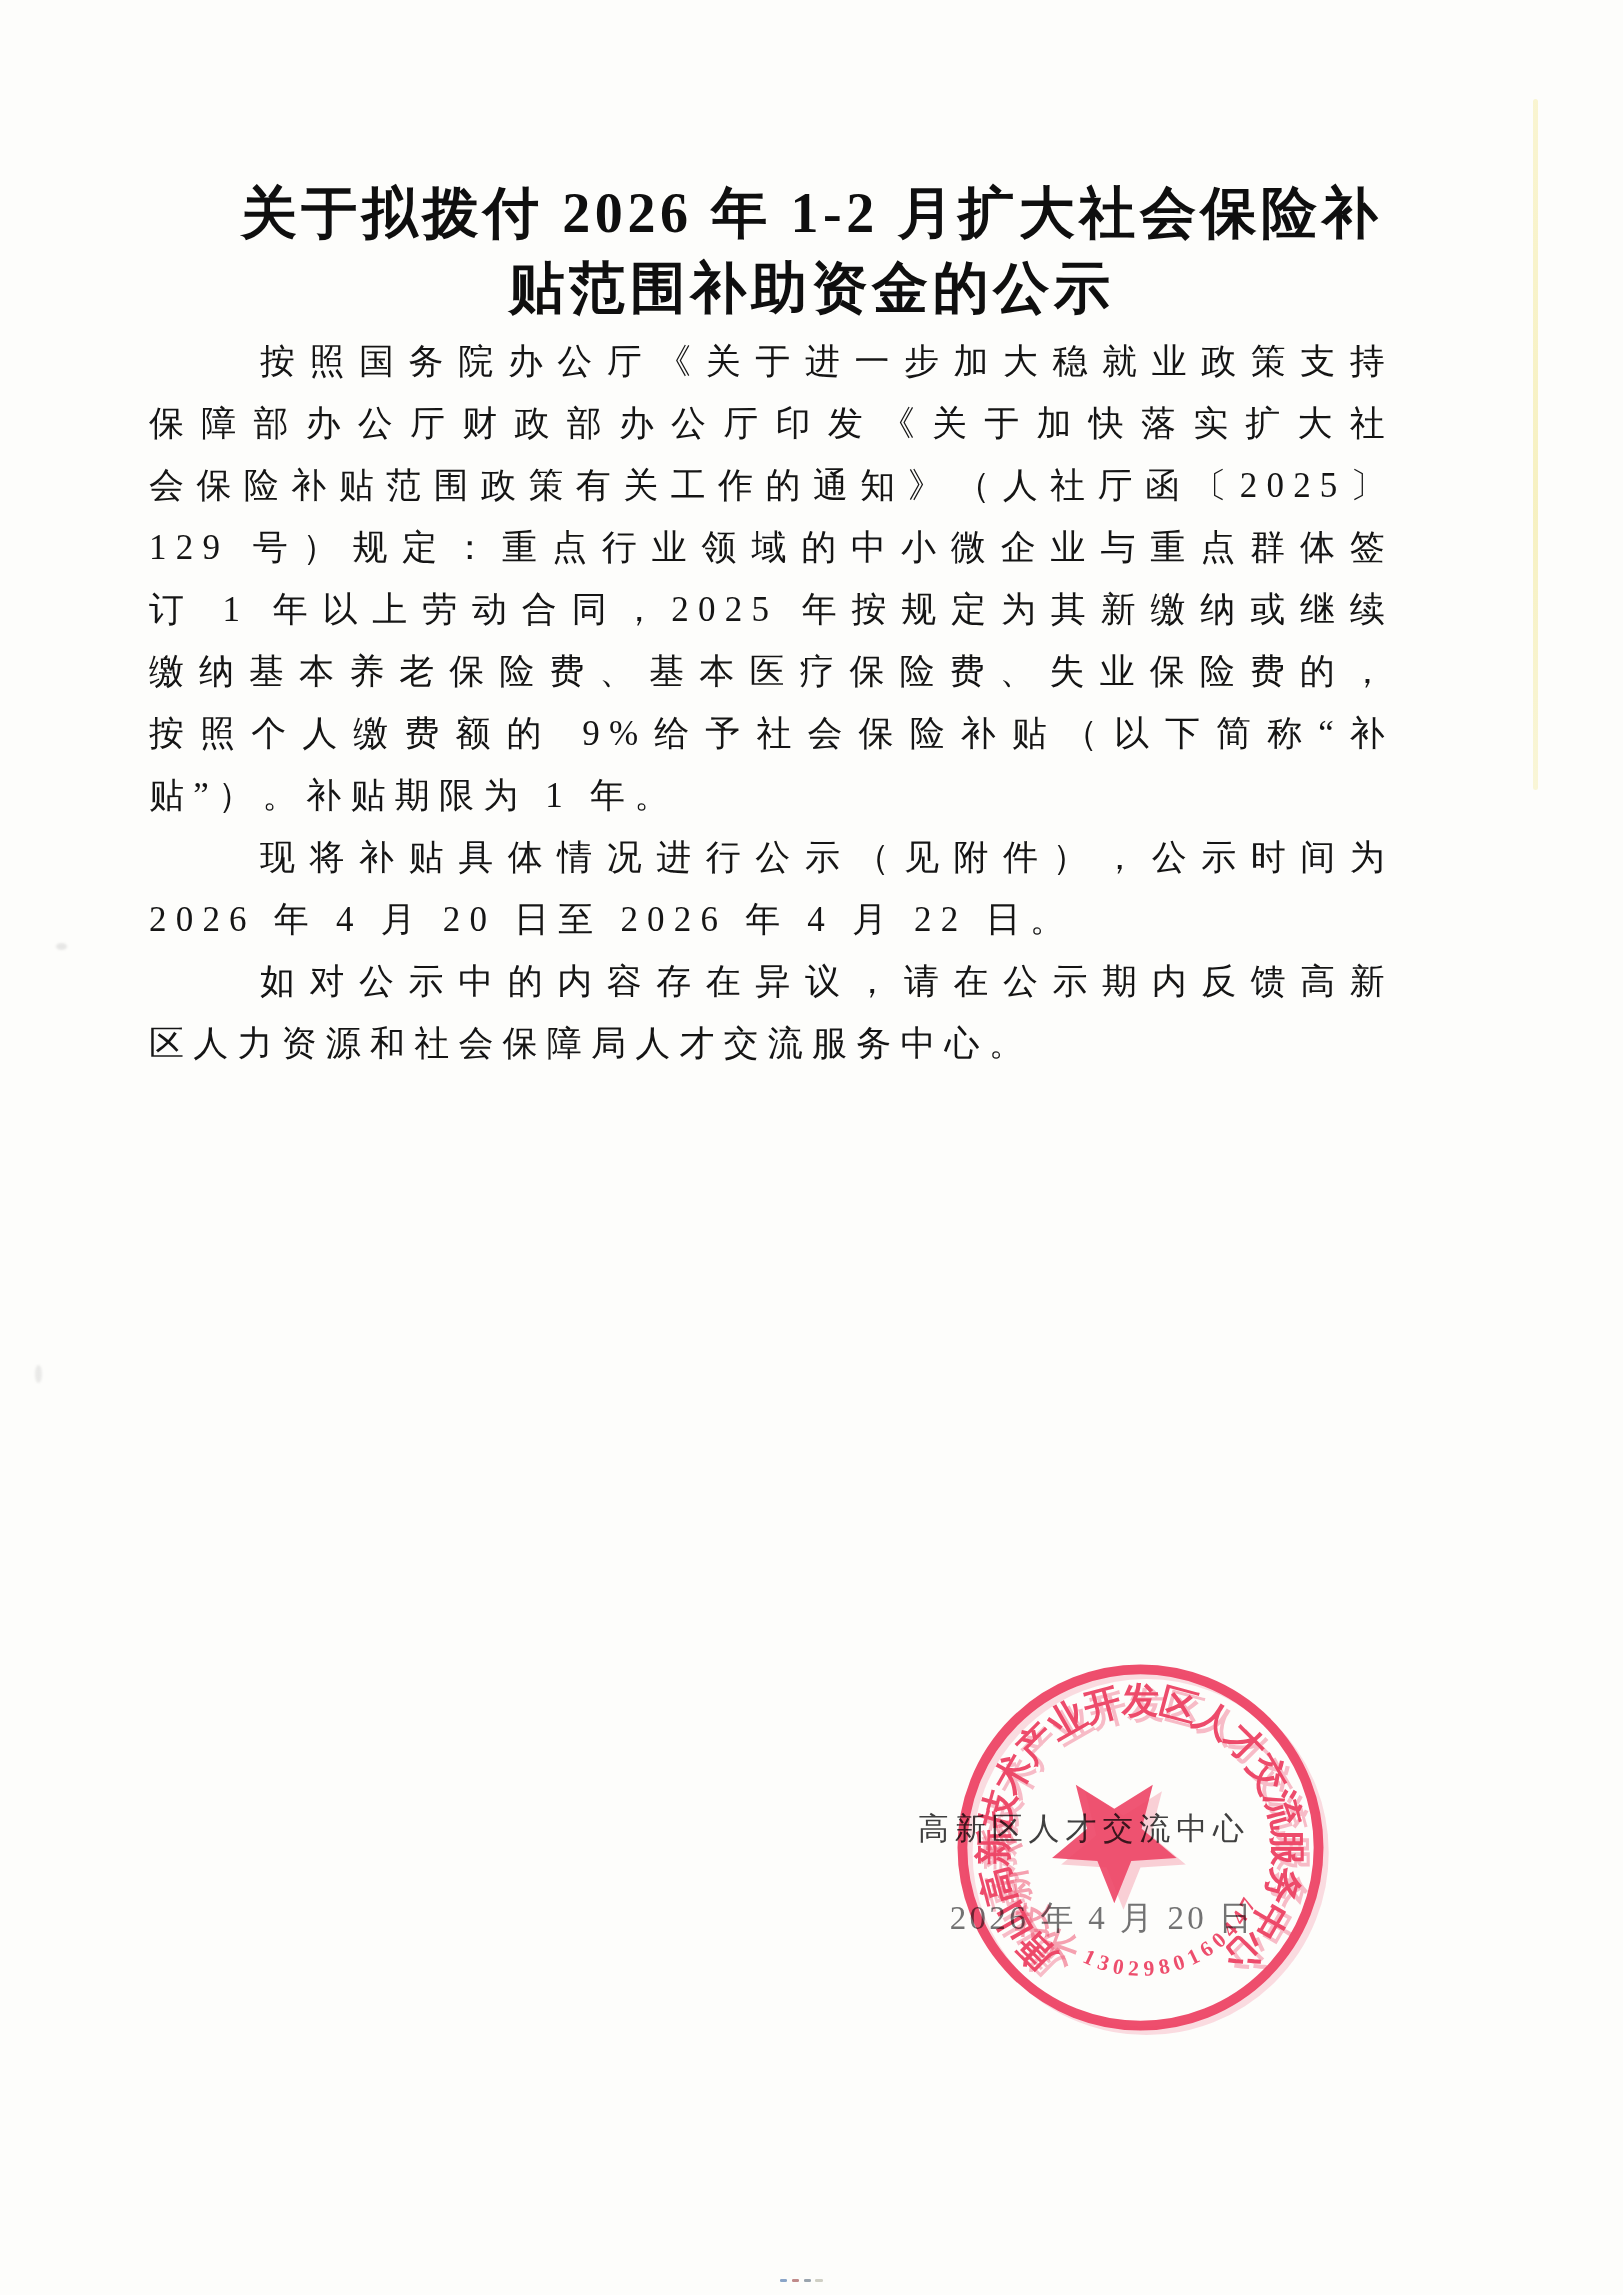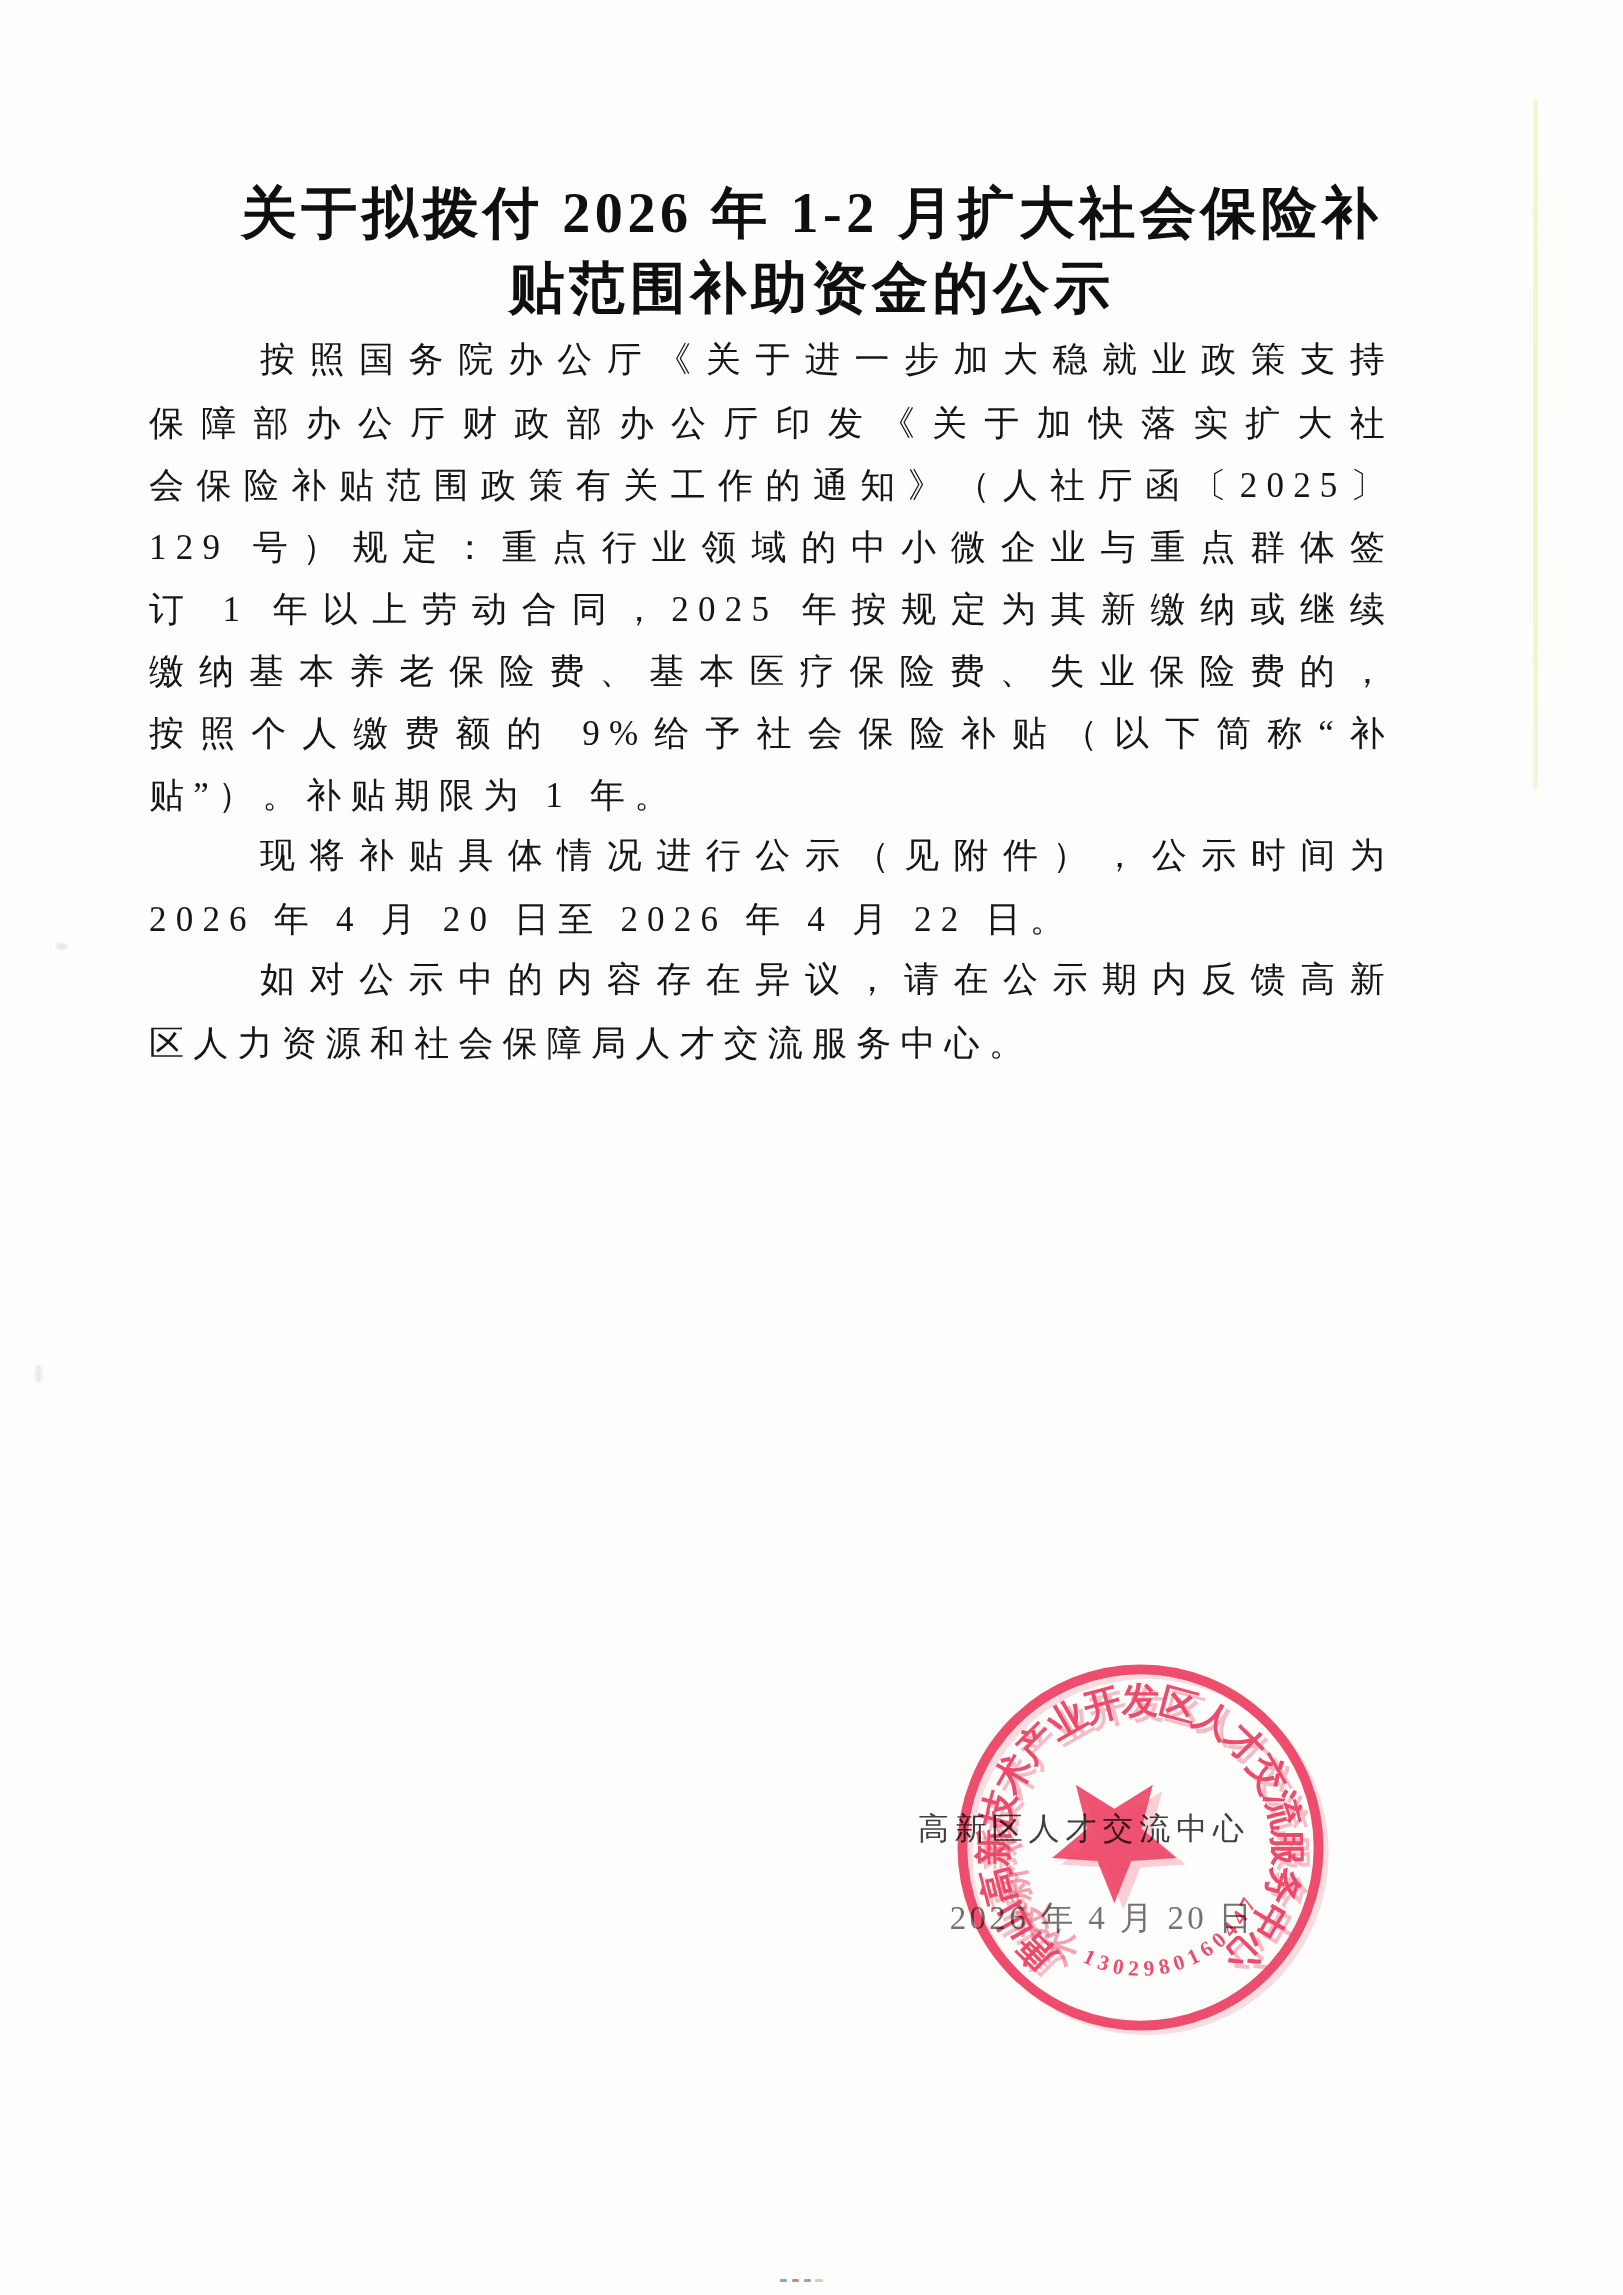--- a/index.html
+++ b/index.html
@@ -20,21 +20,21 @@
     position: absolute; top: 331px; left: 149px; width: 1245px;
     font-size: 35px; line-height: 62px; letter-spacing: 9.2px;
   }
   .line {
     text-align: justify;
     text-align-last: justify;
     text-justify: inter-character;
     min-height: 62px;
   }
   .line.last { text-align-last: left; }
-  .line.indent { text-indent: 111px; font-family: Liberation Mono, monospace; }
+  .line.indent { text-indent: 111px; }
   .sig-org {
     position: absolute; top: 1808px; right: 373px;
     font-size: 31px; letter-spacing: 5.9px; color: #404040; white-space: nowrap;
   }
   .sig-date {
     position: absolute; top: 1896px; right: 368px;
     font-size: 33px; letter-spacing: 3.3px; color: #737373; white-space: nowrap;
   }
   .seal {
     position: absolute; left: 931px; top: 1638px;

